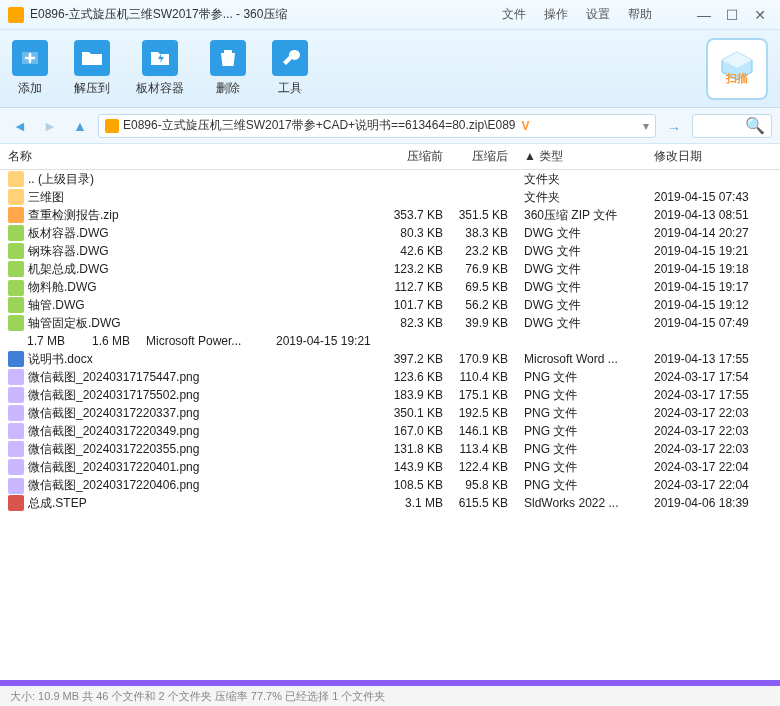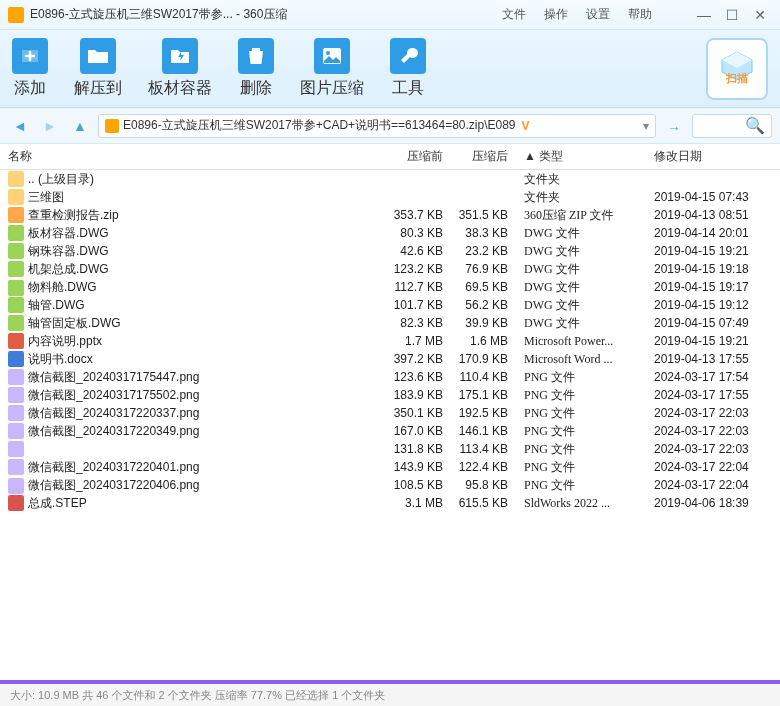--- a/index.html
+++ b/index.html
@@ -7,40 +7,40 @@
 .titlebar { height: 30px; background: linear-gradient(#f5fbff, #eaf6fe); display: flex; align-items: center; padding: 0 8px; font-size: 12px; color: #333; border-bottom: 1px solid #d0e8f8; }
 .titlebar-icon { width: 16px; height: 16px; background: #ffa500; border-radius: 2px; margin-right: 6px; }
 .titlebar-title { flex: 0 0 auto; }
 .titlebar-menus { margin-left: auto; display: flex; gap: 18px; margin-right: 40px; }
 .titlebar-menus span { cursor: pointer; color: #555; }
 .win-controls { display: flex; gap: 4px; }
 .win-btn { width: 24px; height: 18px; display: flex; align-items: center; justify-content: center; cursor: pointer; color: #666; font-size: 14px; }
 .toolbar { height: 78px; background: linear-gradient(#eaf6fe, #ddf0fc); display: flex; align-items: center; padding: 0 12px; gap: 26px; border-bottom: 1px solid #c0ddf0; }
 .tool-btn { display: flex; flex-direction: column; align-items: center; gap: 4px; cursor: pointer; }
 .tool-icon { width: 36px; height: 36px; border-radius: 4px; display: flex; align-items: center; justify-content: center; color: #fff; font-size: 18px; }
-.tool-label { font-size: 16px; color: #333; }
+.tool-label { font-size: 12px; color: #333; }
 .scan-btn { margin-left: auto; width: 62px; height: 62px; border: 2px solid #a9d9f5; border-radius: 8px; display: flex; align-items: center; justify-content: center; cursor: pointer; background: #fff; }
 .scan-cube { width: 38px; height: 38px; position: relative; }
 .scan-text { position: absolute; bottom: 2px; width: 100%; text-align: center; font-size: 11px; color: #ff9933; font-weight: bold; }
 .pathbar { height: 36px; background: #f0f8fe; display: flex; align-items: center; padding: 0 8px; gap: 6px; border-bottom: 1px solid #d0e8f8; }
 .nav-btn { width: 24px; height: 24px; display: flex; align-items: center; justify-content: center; cursor: pointer; color: #4aa3e0; font-size: 14px; }
 .path-input { flex: 1; height: 24px; background: #fff; border: 1px solid #c0ddf0; border-radius: 3px; display: flex; align-items: center; padding: 0 6px; font-size: 12px; color: #333; overflow: hidden; }
 .path-input-icon { width: 14px; height: 14px; background: #ffa500; border-radius: 2px; margin-right: 4px; flex-shrink: 0; }
 .path-vip { color: #ff9933; font-weight: bold; margin: 0 6px; }
 .search-box { width: 80px; height: 24px; background: #fff; border: 1px solid #c0ddf0; border-radius: 3px; display: flex; align-items: center; justify-content: flex-end; padding: 0 6px; }
 .columns { height: 26px; background: #fff; display: flex; align-items: center; border-bottom: 1px solid #e0e0e0; font-size: 12px; color: #333; padding-left: 8px; }
 .col-name { flex: 0 0 378px; }
 .col-before { flex: 0 0 65px; text-align: right; padding-right: 8px; }
 .col-after { flex: 0 0 65px; text-align: right; padding-right: 8px; }
-.col-type { flex: 0 0 130px; padding-left: 8px; font-family: Liberation Serif, serif; }
+.col-type { flex: 0 0 130px; padding-left: 8px; }
 .col-date { flex: 1; padding-left: 8px; }
 .file-list { flex: 1; overflow-y: auto; background: #fff; }
 .file-row { height: 18px; display: flex; align-items: center; font-size: 12px; color: #222; padding-left: 8px; cursor: pointer; }
 .file-icon { width: 16px; height: 16px; margin-right: 4px; border-radius: 2px; flex-shrink: 0; }
-.statusbar { height: 26px; background: #f5f5f5; border-top: 4px solid #8b5cf6; font-size: 11px; color: #888; display: flex; align-items: center; padding: 0 10px; }
+.statusbar { height: 26px; background: #f5f5f5; border-top: 6px solid #8b5cf6; font-size: 11px; color: #888; display: flex; align-items: center; padding: 0 10px; }
 svg { display: block; }
 </style>
 </head>
 <body>
 
 <div class="titlebar">
   <div class="titlebar-icon"></div>
   <div class="titlebar-title">E0896-立式旋压机三维SW2017带参... - 360压缩</div>
   <div class="titlebar-menus">
     <span>文件</span>
@@ -83,30 +83,20 @@
       <div class="tool-label">板材容器</div>
     </div>
     <div class="tool-btn">
       <div class="tool-icon" style="background:#2f9de6">
         <svg width="18" height="20" viewBox="0 0 18 20">
           <path d="M2 5h14l-1.5 13h-11z" fill="#fff"></path>
           <rect x="5" y="2" width="8" height="3" fill="#fff"></rect>
         </svg>
       </div>
       <div class="tool-label">删除</div>
-    </div>
-    <div class="tool-btn">
-      <div class="tool-icon" style="background:#2f9de6">
-        <svg width="20" height="18" viewBox="0 0 20 18">
-          <rect x="1" y="1" width="18" height="16" fill="#fff" rx="2"></rect>
-          <circle cx="6" cy="6" r="2" fill="#2f9de6"></circle>
-          <path d="M2 14l5-5 4 4 3-3 4 4v2H2z" fill="#2f9de6"></path>
-        </svg>
-      </div>
-      <div class="tool-label">图片压缩</div>
     </div>
     <div class="tool-btn">
       <div class="tool-icon" style="background:#2f9de6">
         <svg width="20" height="20" viewBox="0 0 20 20">
           <path d="M14 2a5 5 0 00-4.9 6L3 14l3 3 6-6.1A5 5 0 1014 2z" fill="#fff"></path>
         </svg>
       </div>
       <div class="tool-label">工具</div>
     </div>
     <div class="scan-btn">
@@ -176,21 +166,21 @@
     <div class="col-date">2019-04-13 08:51</div>
     </div>
     <div class="file-row">
     <div class="col-name" style="display:flex;align-items:center">
       <div class="file-icon" style="background:#9ad55a"></div>
       <span>板材容器.DWG</span>
     </div>
     <div class="col-before">80.3 KB</div>
     <div class="col-after">38.3 KB</div>
     <div class="col-type">DWG 文件</div>
-    <div class="col-date">2019-04-14 20:01</div>
+    <div class="col-date">2019-04-14 20:27</div>
     </div>
     <div class="file-row">
     <div class="col-name" style="display:flex;align-items:flex-start">
       <div class="file-icon" style="background:#9ad55a"></div>
       <span>钢珠容器.DWG</span>
     </div>
     <div class="col-before">42.6 KB</div>
     <div class="col-after">23.2 KB</div>
     <div class="col-type">DWG 文件</div>
     <div class="col-date">2019-04-15 19:21</div>
@@ -229,24 +219,20 @@
     <div class="col-name" style="display:flex;align-items:center">
       <div class="file-icon" style="background:#9ad55a"></div>
       <span>轴管固定板.DWG</span>
     </div>
     <div class="col-before">82.3 KB</div>
     <div class="col-after">39.9 KB</div>
     <div class="col-type">DWG 文件</div>
     <div class="col-date">2019-04-15 07:49</div>
     </div>
     <div class="file-row">
-    <div class="col-name" style="display:flex;align-items:center">
-      <div class="file-icon" style="background:#e15d44"></div>
-      <span>内容说明.pptx</span>
-    </div>
     <div class="col-before">1.7 MB</div>
     <div class="col-after">1.6 MB</div>
     <div class="col-type">Microsoft Power...</div>
     <div class="col-date">2019-04-15 19:21</div>
     </div>
     <div class="file-row">
     <div class="col-name" style="display:flex;align-items:center">
       <div class="file-icon" style="background:#3e7ed6"></div>
       <span>说明书.docx</span>
     </div>
@@ -291,20 +277,21 @@
       <span>微信截图_20240317220349.png</span>
     </div>
     <div class="col-before">167.0 KB</div>
     <div class="col-after">146.1 KB</div>
     <div class="col-type">PNG 文件</div>
     <div class="col-date">2024-03-17 22:03</div>
     </div>
     <div class="file-row">
     <div class="col-name" style="display:flex;align-items:center">
       <div class="file-icon" style="background:#c9b8ff"></div>
+      <span>微信截图_20240317220355.png</span>
     </div>
     <div class="col-before">131.8 KB</div>
     <div class="col-after">113.4 KB</div>
     <div class="col-type">PNG 文件</div>
     <div class="col-date">2024-03-17 22:03</div>
     </div>
     <div class="file-row">
     <div class="col-name" style="display:flex;align-items:center">
       <div class="file-icon" style="background:#c9b8ff"></div>
       <span>微信截图_20240317220401.png</span>

